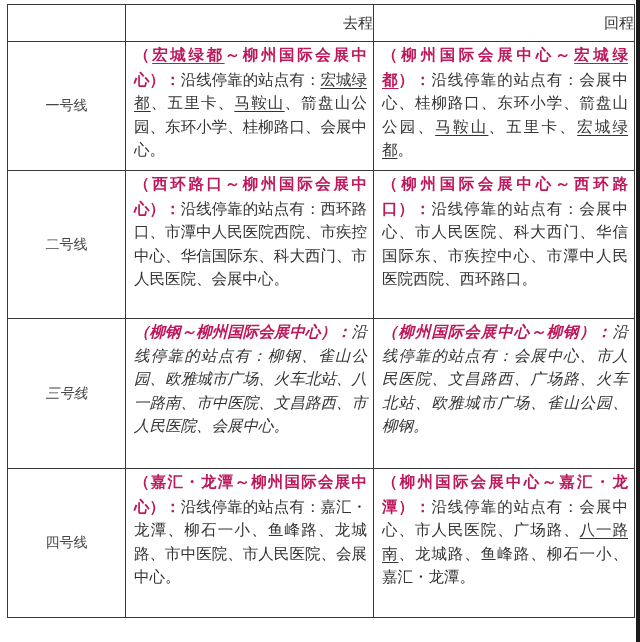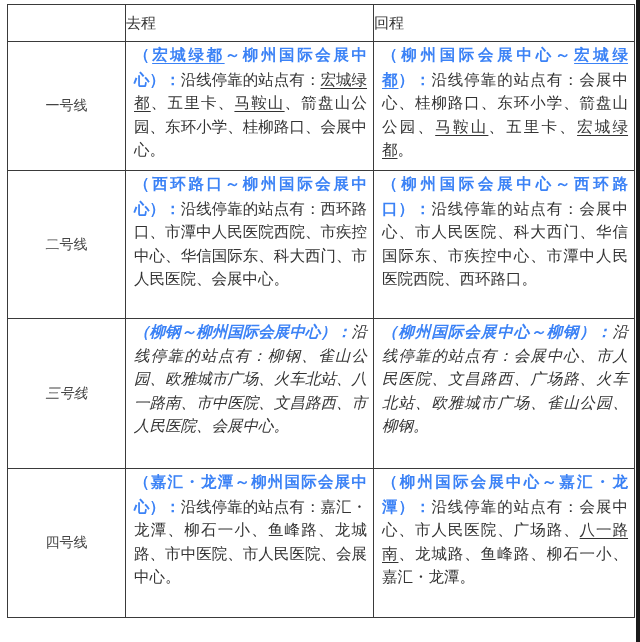--- a/index.html
+++ b/index.html
@@ -10,28 +10,28 @@
   .right-edge { position: absolute; right: 0; top: 0; width: 4px; height: 642px; background: #1a1a1a; }
   table.routes {
     position: absolute; left: 7px; top: 4px; width: 627px;
     border-collapse: collapse; table-layout: fixed;
   }
   table.routes td, table.routes th { border: 1.5px solid #3a3a3a; padding: 0; }
   .title-cell {
     height: 30px; text-align: center; font-size: 17px; font-weight: normal;
     letter-spacing: 0.5px; color: #222;
   }
-  .head-cell { height: 36px; text-align: left; font-size: 15px; font-weight: normal; color: #333; }
+  .head-cell { height: 36px; text-align: right; font-size: 15px; font-weight: normal; color: #333; }
   .line-cell { text-align: center; font-size: 14px; color: #444; vertical-align: middle; margin-top: 28px; }
   .route-cell {
     vertical-align: top; font-size: 15.5px; line-height: 23.5px; padding: 1px 6px 2px 8px !important;
     text-align: justify; color: #333;
   }
   .route-cell.r4 { letter-spacing: 0; }
-  .bold { font-weight: bold; color: #3b82f6; }
+  .bold { font-weight: bold; color: #be185d; }
   .u { text-decoration: underline; text-underline-offset: 3px; }
   .sep { }
   col.c1 { width: 118px; }
   col.c2 { width: 248px; }
   col.c3 { width: 261px; }
   tr.row1 td { height: 125px; }
   tr.row2 td { height: 144px; }
   tr.row3 td { height: 146px; font-style: italic; }
   tr.row4 td { height: 145px; }
 </style>

